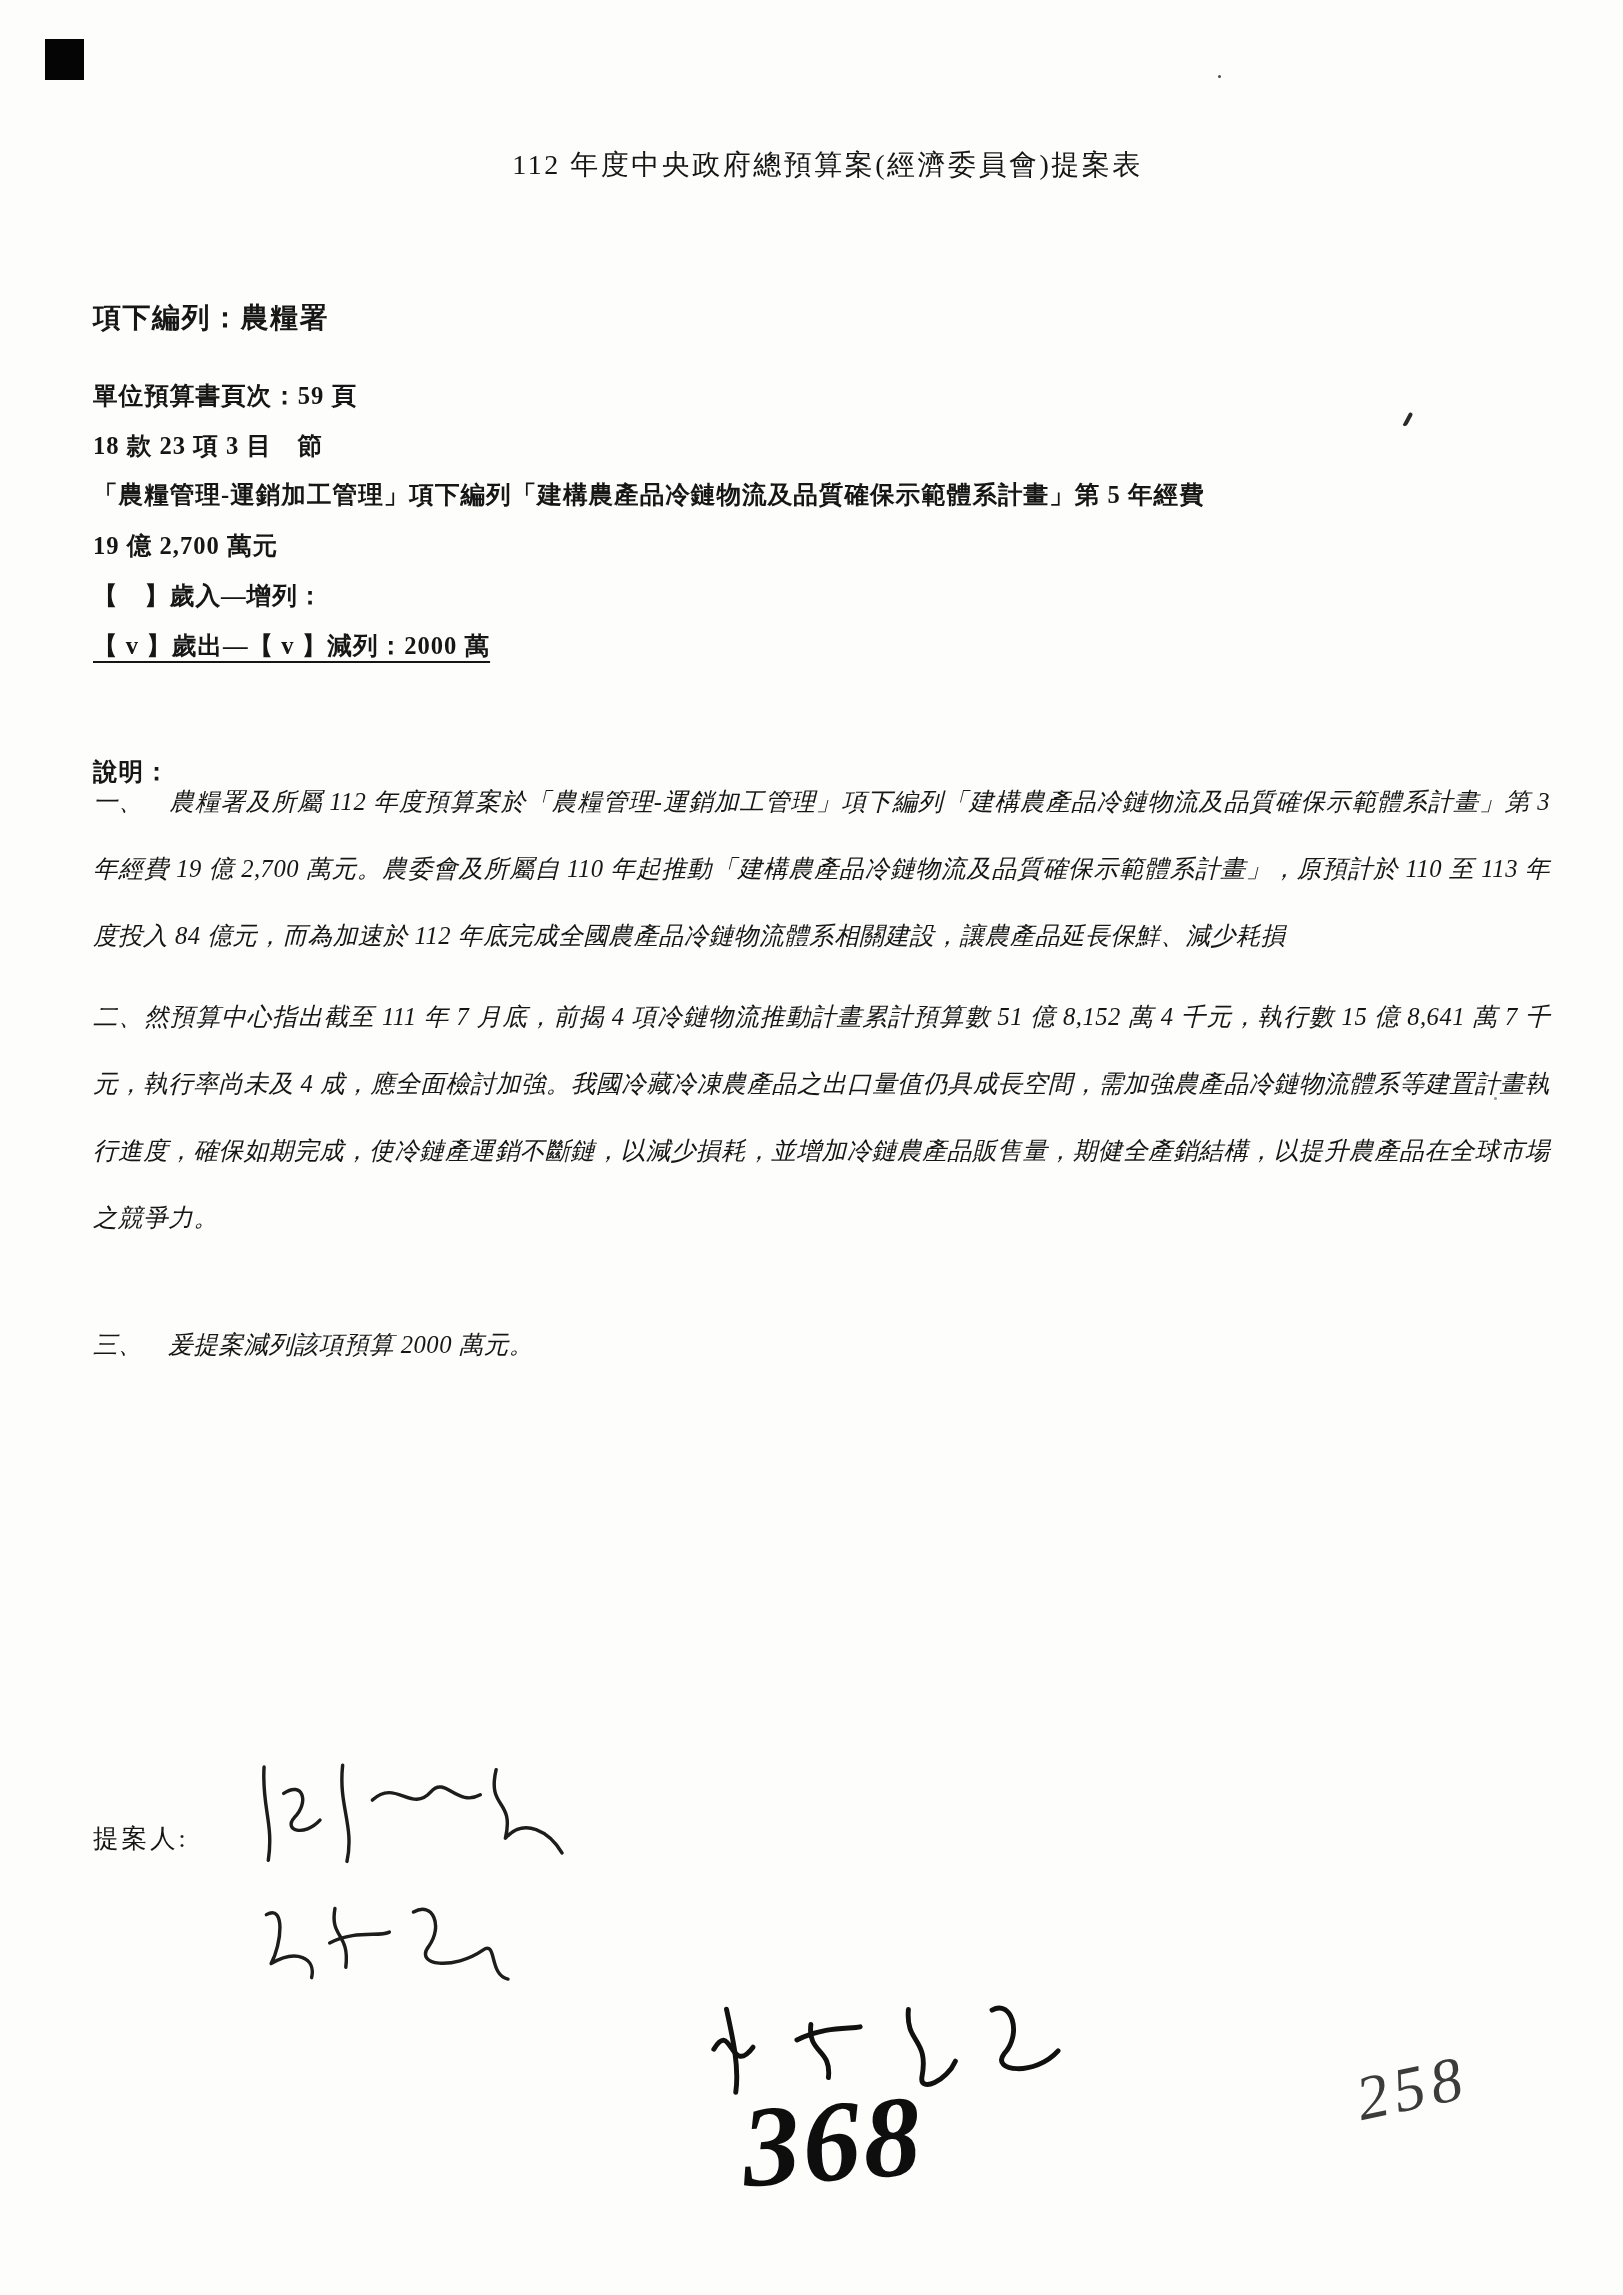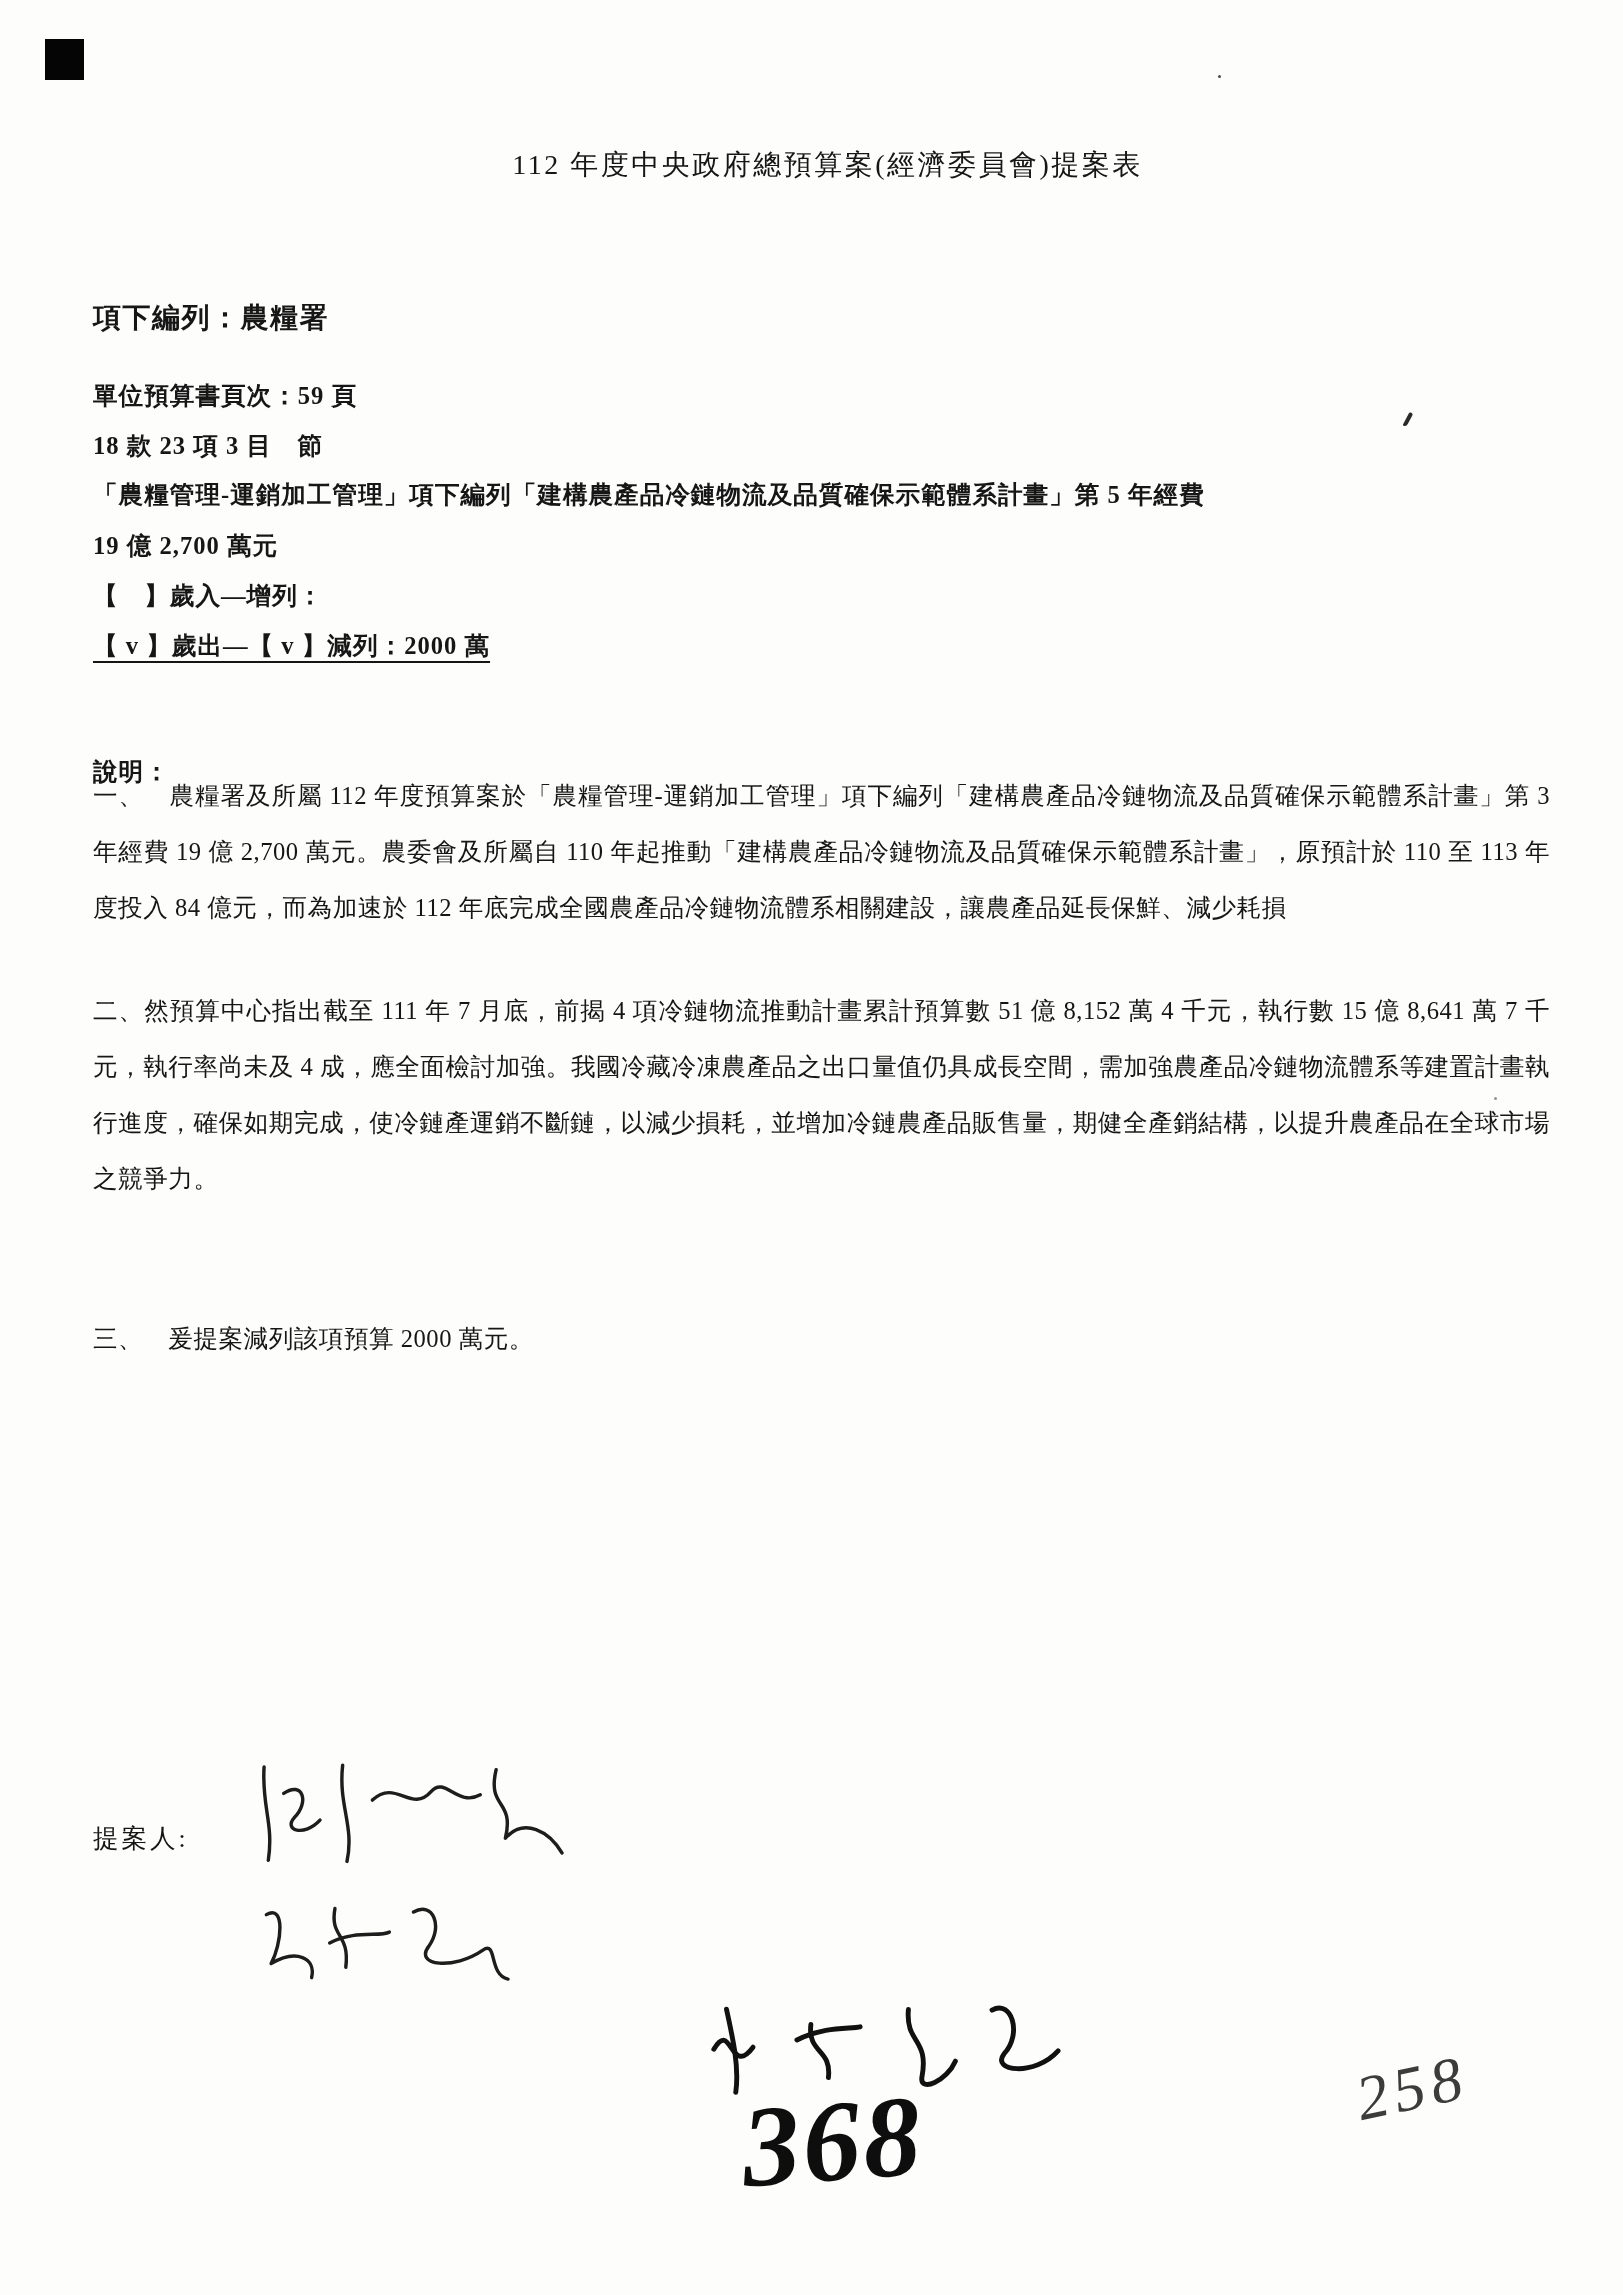--- a/index.html
+++ b/index.html
@@ -62,23 +62,24 @@
   .explain-label {
     top: 718px;
     font-size: 24.6px;
     font-weight: 700;
     letter-spacing: 1px;
     margin-top: 37px;
   }
   .paragraph {
     width: 1457px;
     font-size: 24.6px;
-    line-height: 56px;
+    line-height: 67px;
     text-align: justify;
     letter-spacing: 0.5px;
+    font-style: italic;
   }
   .para-1 { top: 768px; }
   .para-2 { top: 983px; }
   .para-3 { top: 1311px; }
   .proposer-label {
     top: 1821px;
     font-size: 25.6px;
     letter-spacing: 2.9px;
   }
   .signature {

